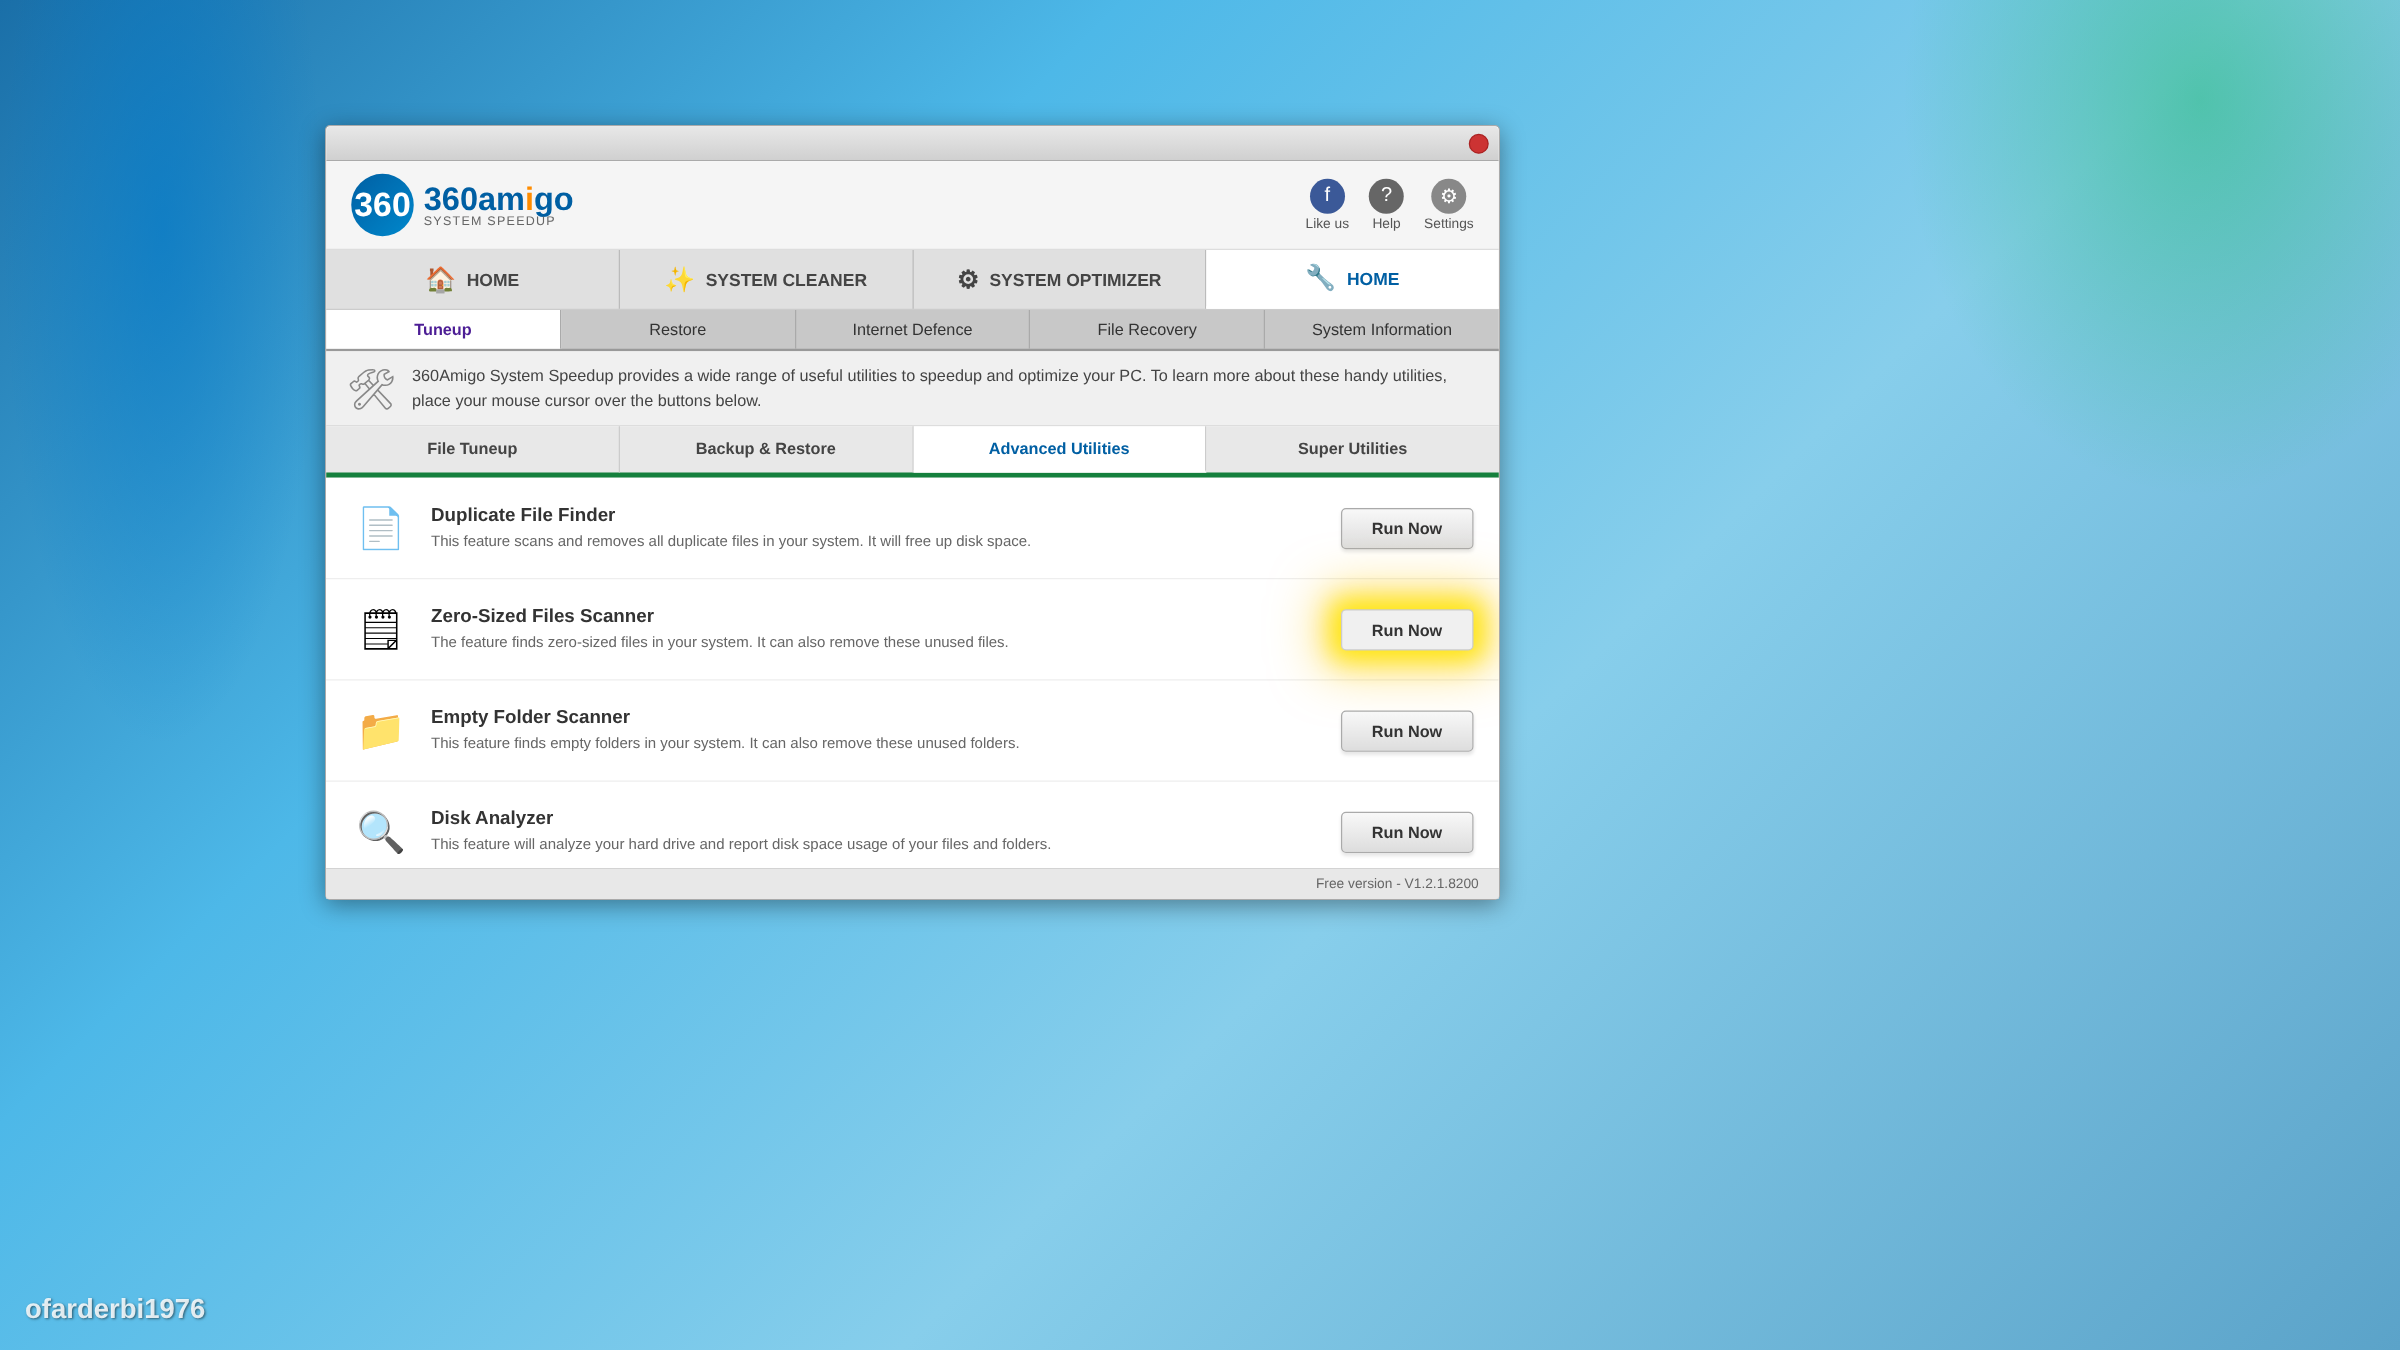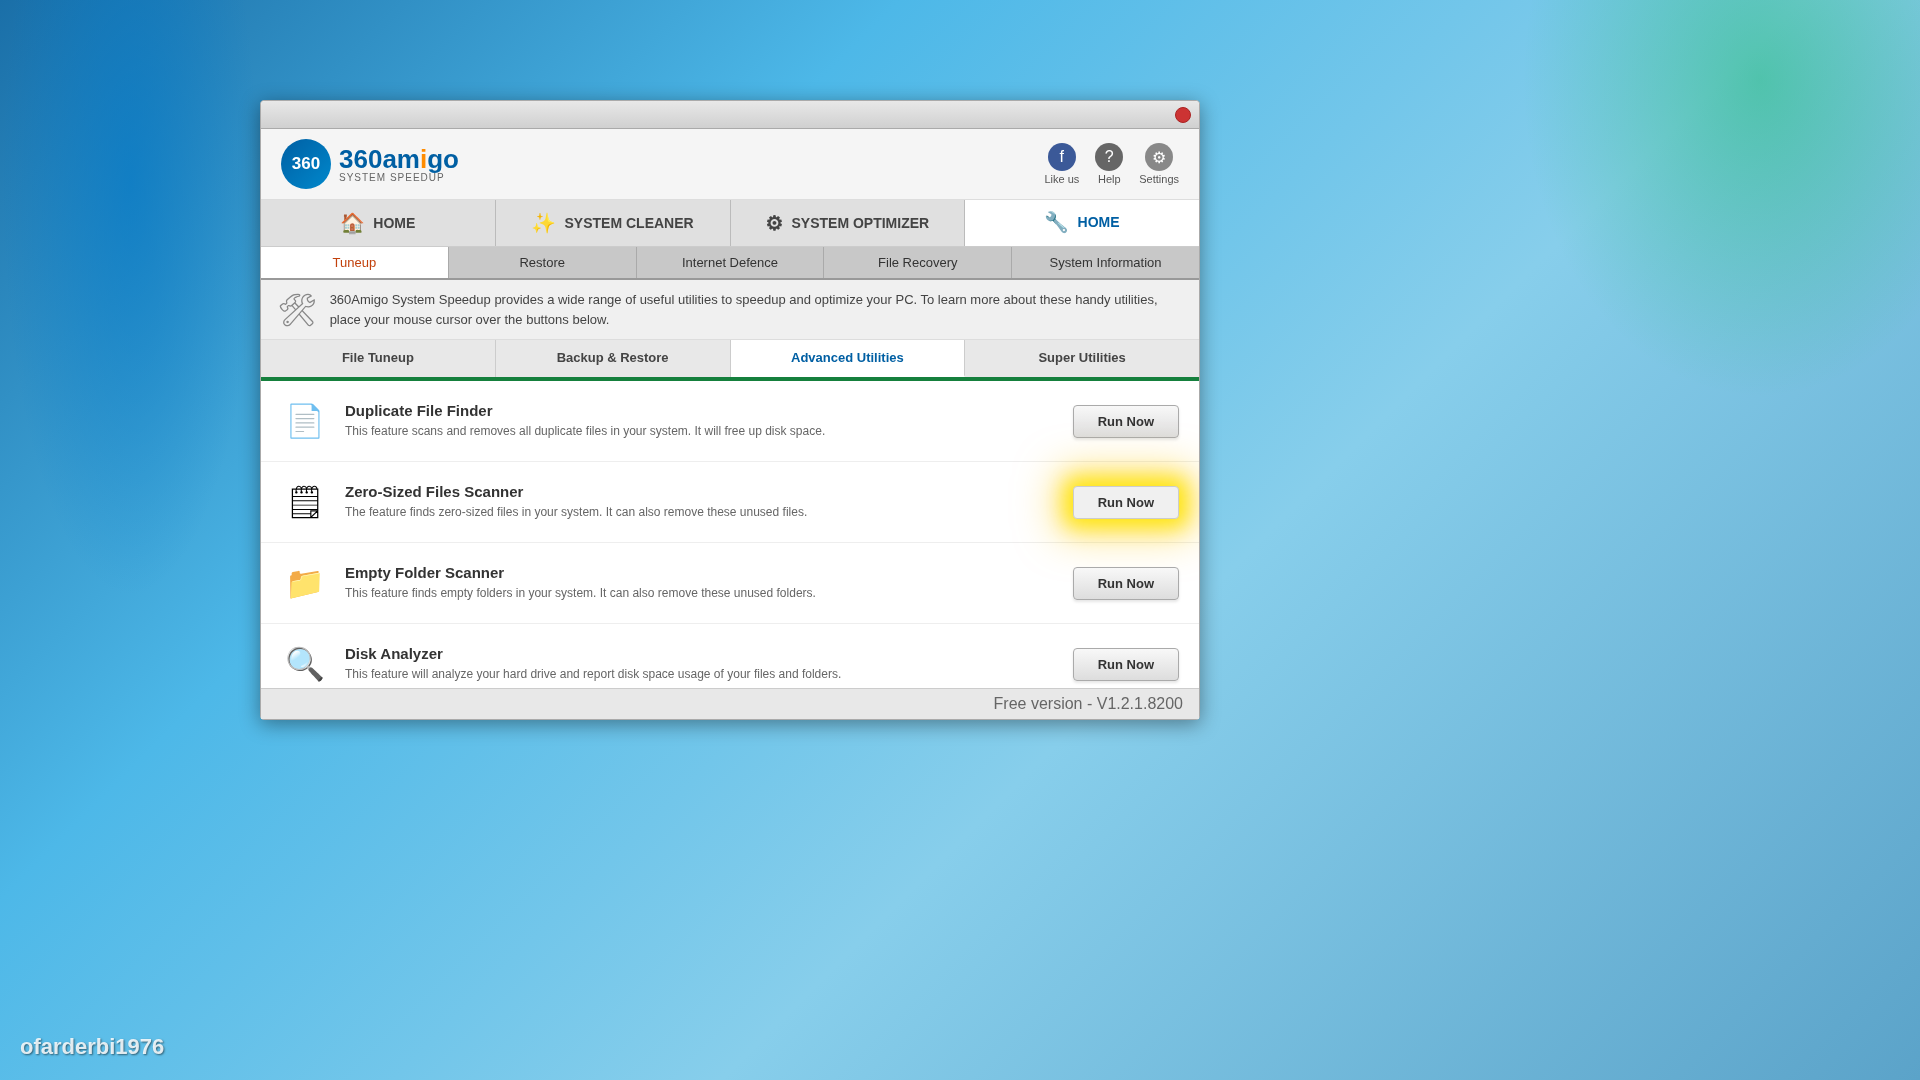--- a/index.html
+++ b/index.html
@@ -90,21 +90,21 @@
       align-items: center;
     }
     .logo-circle {
       width: 50px; height: 50px;
       background: linear-gradient(135deg, #005fa3, #0088cc);
       border-radius: 50%;
       display: flex;
       align-items: center;
       justify-content: center;
       color: white;
-      font-size: 17px;
+      font-size: 27px;
       font-weight: bold;
       margin-right: 8px;
     }
     .logo-text {
       display: flex;
       flex-direction: column;
     }
     .logo-brand {
       font-size: 26px;
       font-weight: bold;
@@ -186,22 +186,22 @@
       padding: 8px 0;
       text-align: center;
       font-size: 13px;
       color: #333;
       cursor: pointer;
       border-right: 1px solid #aaa;
     }
     .sub-nav-item:last-child { border-right: none; }
     .sub-nav-item.active {
       background: #fff;
-      font-weight: normal;
-      color: #c2410c;
+      font-weight: bold;
+      color: #4c1d95;
     }
 
     
     .description-bar {
       background: #f0f0f0;
       padding: 10px 16px;
       display: flex;
       align-items: center;
       gap: 12px;
       border-bottom: 1px solid #ddd;
@@ -297,21 +297,21 @@
       box-shadow: 0 0 20px 8px rgba(255, 230, 0, 0.9), 0 0 40px 16px rgba(255, 200, 0, 0.5);
       border-color: #ccc;
     }
 
     
     .app-footer {
       background: #e8e8e8;
       border-top: 1px solid #ccc;
       padding: 6px 16px;
       text-align: right;
-      font-size: 16px;
+      font-size: 11px;
       color: #666;
     }
   </style>
 </head>
 <body>
 
 <div class="bg-splash-left"></div>
 <div class="bg-splash-right"></div>
 
 <div class="watermark">ofarderbi1976</div>

